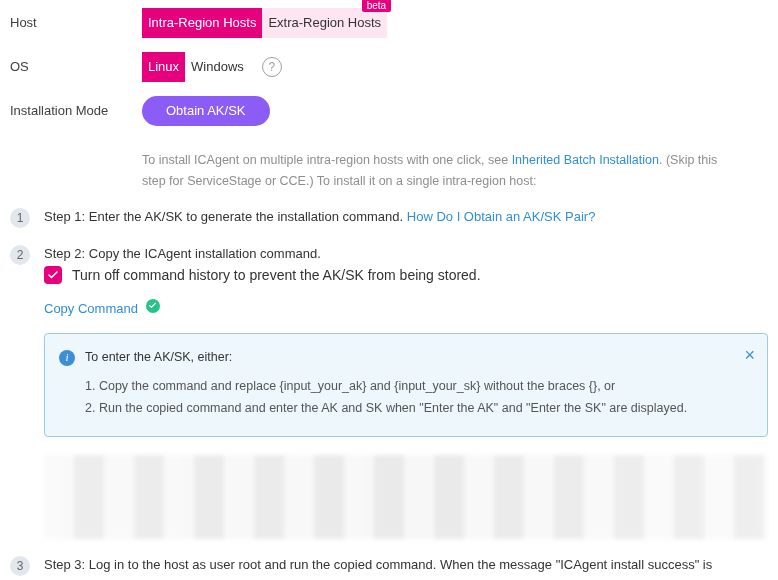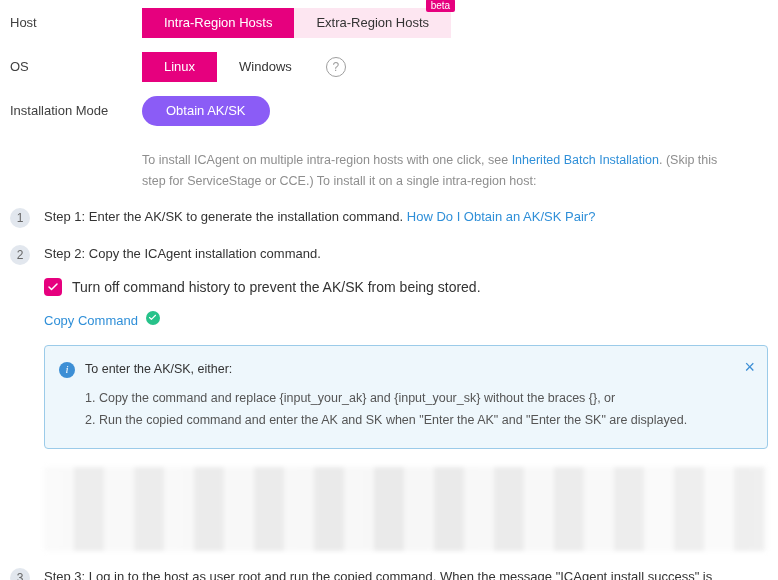--- a/index.html
+++ b/index.html
@@ -1,32 +1,32 @@
 <!DOCTYPE html>
 <html><head>
 <meta charset="utf-8">
 <style>
 html,body{margin:0;padding:0;font-family:Arial,Helvetica,sans-serif;font-size:13px;color:#333;background:#fff}
 .wrapper{padding:8px 10px;width:778px;box-sizing:border-box}
 .row{display:flex;align-items:flex-start;margin-bottom:14px}
 .row-label{width:132px;padding-top:7px;color:#404040;font-size:13px}
 .toggle-group{display:flex;position:relative}
-.toggle-btn{height:30px;line-height:30px;padding:0 22px;font-size:13px;background:#fde6f1;color:#333;cursor:pointer;user-select:none}
+.toggle-btn{height:30px;line-height:30px;padding:0 6px;font-size:13px;background:#fde6f1;color:#333;cursor:pointer;user-select:none}
 .toggle-btn.active{background:#e6007e;color:#fff}
 .beta-tag{position:absolute;top:-9px;right:-4px;background:#e6007e;color:#fff;font-size:10px;padding:1px 5px;border-radius:2px}
 .help-icon{width:18px;height:18px;border:1px solid #9e9e9e;border-radius:50%;color:#9e9e9e;font-size:12px;display:flex;align-items:center;justify-content:center;margin-left:12px;align-self:center}
 .pill-btn{height:30px;line-height:30px;padding:0 24px;background:#8b5cf6;color:#fff;border-radius:15px;font-size:13px;cursor:pointer;display:inline-block}
 .hint{color:#8e8e8e;font-size:12.5px;margin-top:24px;line-height:1.7;max-width:600px}
 .hint a{color:#2f8fd8;text-decoration:none}
 .steps{margin-left:0}
 .step{display:flex;margin-bottom:16px}
 .step-num{width:20px;height:20px;min-width:20px;border-radius:50%;background:#e2e7ee;color:#666;font-size:12px;display:flex;align-items:center;justify-content:center;margin-right:14px;margin-top:1px}
 .step-body{flex:1;font-size:13px;color:#333;line-height:1.6}
 .step-body a{color:#2f8fd8;text-decoration:none}
-.check-row{display:flex;align-items:center;margin-top:12px}
+.check-row{display:flex;align-items:center;margin-top:0}
 .checkbox{width:18px;height:18px;border-radius:4px;background:#e6007e;display:flex;align-items:center;justify-content:center;margin-right:10px;cursor:pointer}
 .checkbox svg{width:12px;height:12px}
 .copy-row{margin-top:12px;display:flex;}
 .copy-link{color:#2f8fd8;text-decoration:none;font-size:13px}
 .ok-badge{width:14px;height:14px;border-radius:50%;background:#27c28a;margin-left:8px;display:flex;align-items:center;justify-content:center}
 .ok-badge svg{width:9px;height:9px}
 .info-card{border:1px solid #9bcbe9;background:#eef7fc;border-radius:4px;padding:12px 14px 16px 14px;margin-top:14px;position:relative;color:#555;font-size:12.5px;line-height:1.8}
 .info-head{display:flex;align-items:center;margin-bottom:6px;font-weight:normal;color:#333}
 .info-icon{width:16px;height:16px;border-radius:50%;background:#3d8fd5;color:#fff;font-size:11px;display:flex;align-items:center;justify-content:center;margin-right:10px;font-style:italic;font-family:serif}
 .info-close{position:absolute;right:12px;top:12px;color:#3d8fd5;font-size:18px;cursor:pointer;line-height:1}

